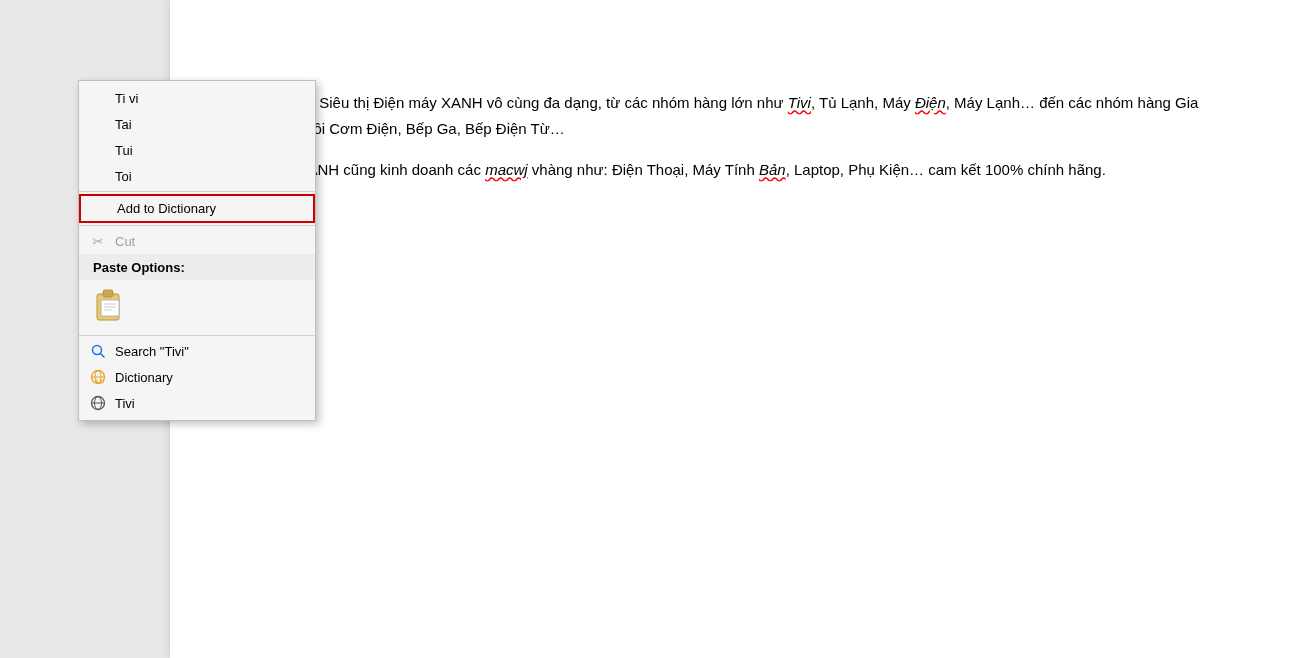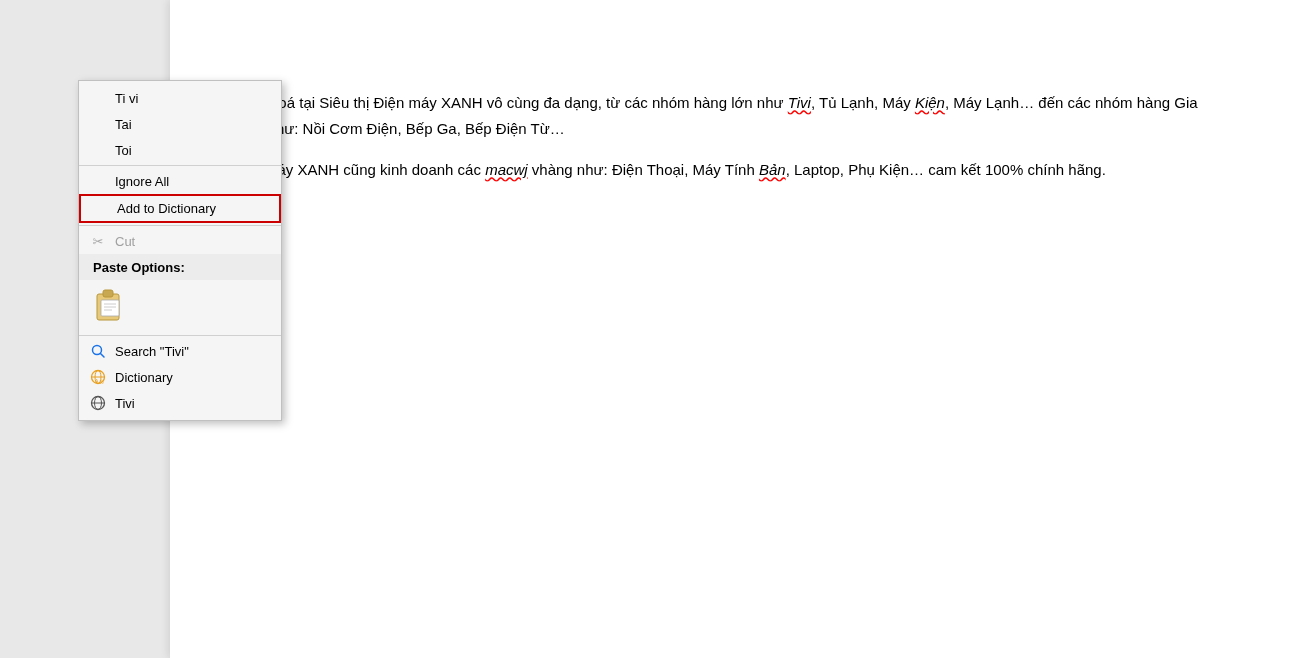--- a/index.html
+++ b/index.html
@@ -47,21 +47,21 @@
       text-decoration: underline wavy red;
       text-decoration-color: red;
       font-style: italic;
     }
 
     
     .context-menu {
       position: absolute;
       left: 78px;
       top: 80px;
-      width: 204px;
+      width: 238px;
       background: #f5f5f5;
       border: 1px solid #c0c0c0;
       box-shadow: 3px 3px 8px rgba(0,0,0,0.25);
       z-index: 100;
       font-size: 13px;
       color: #000;
       padding: 4px 0;
     }
 
     .menu-item {
@@ -124,45 +124,45 @@
     }
   </style>
 </head>
 <body>
 
 <div class="sidebar-area"></div>
 
 <div class="document-area">
   <div class="doc-text">
     <p>
-      Hàng hoá tại Siêu thị Điện máy XANH vô cùng đa dạng, từ các nhóm hàng lớn như <span class="underline-red">Tivi</span>, Tủ Lạnh, Máy <span class="underline-red">Kiện</span>, Máy Lạnh… đến các nhóm hàng Gia dụng như: Nồi Cơm Điện, Bếp Ga, Bếp Điện Từ…
+      Hàng hoá tại Siêu thị Điện máy XANH vô cùng đa dạng, từ các nhóm hàng lớn như <span class="underline-red">Tivi</span>, Tủ Lạnh, Máy <span class="underline-red">Điện</span>, Máy Lạnh… đến các nhóm hàng Gia dụng như: Nồi Cơm Điện, Bếp Ga, Bếp Điện Từ…
     </p>
     <p>
       Điện máy XANH cũng kinh doanh các <span class="underline-red">macwj</span> vhàng như: Điện Thoại, Máy Tính <span class="underline-red">Bản</span>, Laptop, Phụ Kiện… cam kết 100% chính hãng.
     </p>
   </div>
 </div>
 
 <div class="context-menu">
 
   <div class="menu-item">
     <span class="menu-item-text">Ti vi</span>
   </div>
   <div class="menu-item">
     <span class="menu-item-text">Tai</span>
   </div>
   <div class="menu-item">
+    <span class="menu-item-text">Tui</span>
+  </div>
+  <div class="menu-item">
     <span class="menu-item-text">Toi</span>
   </div>
 
   <div class="menu-separator"></div>
 
-  <div class="menu-item">
-    <span class="menu-item-text">Ignore All</span>
-  </div>
 
   <div class="menu-item highlighted">
     <span class="menu-item-text">Add to Dictionary</span>
   </div>
 
 
   <div class="menu-separator"></div>
 
   <div class="menu-item disabled">
 

